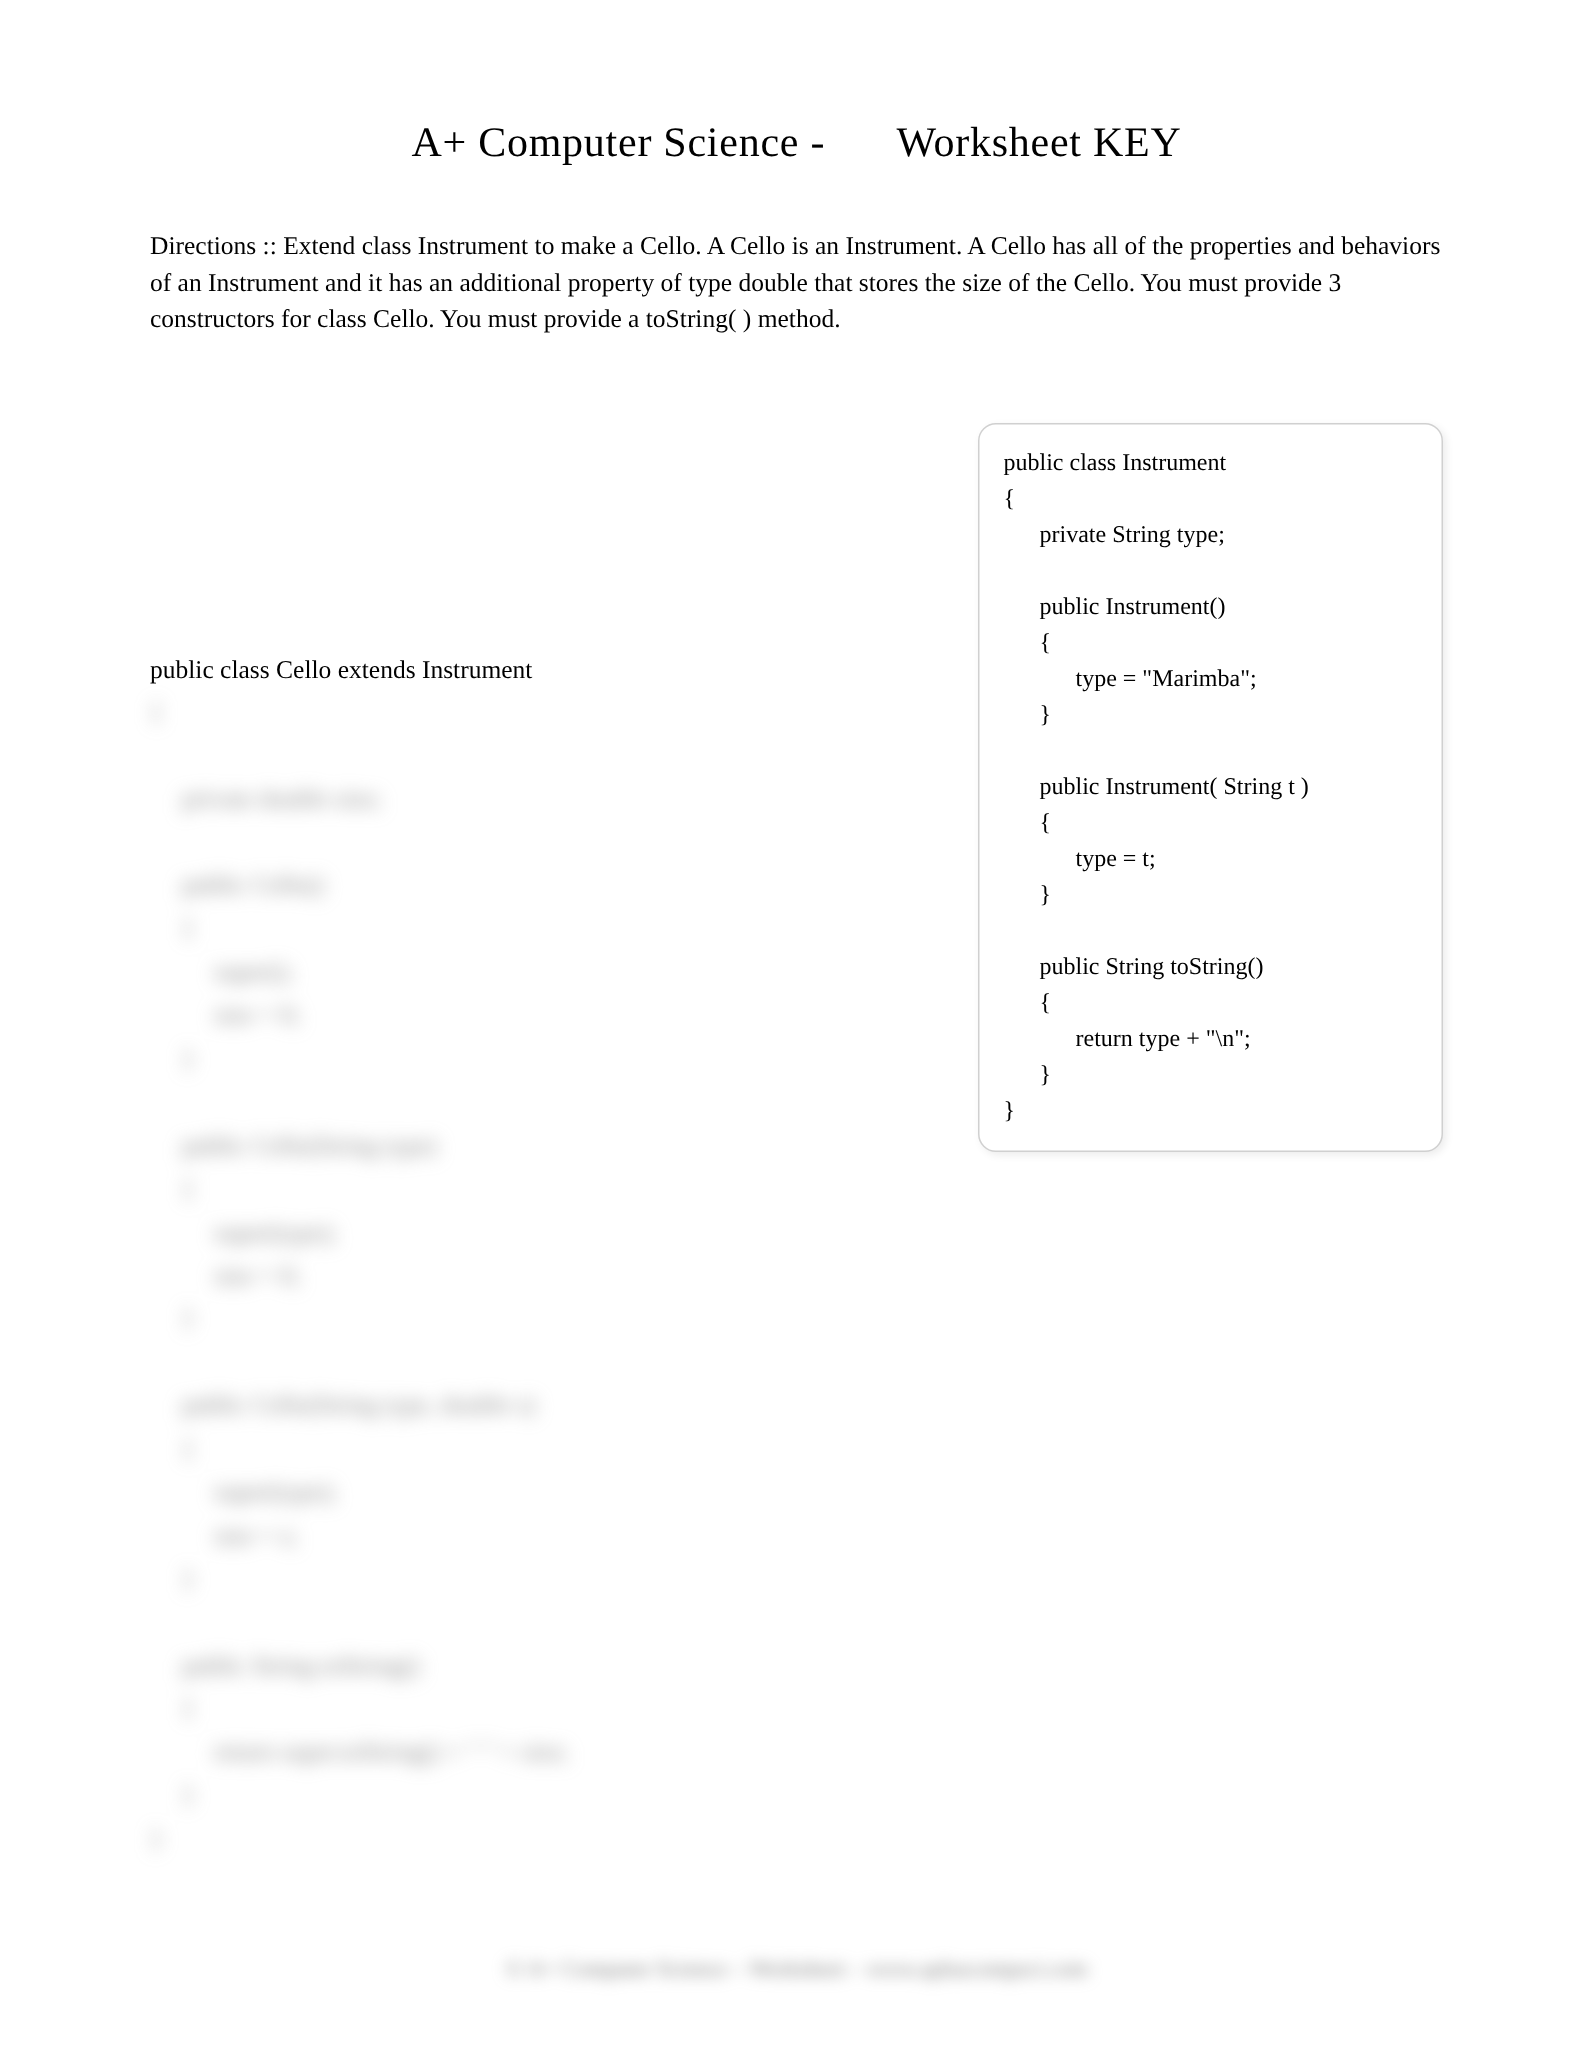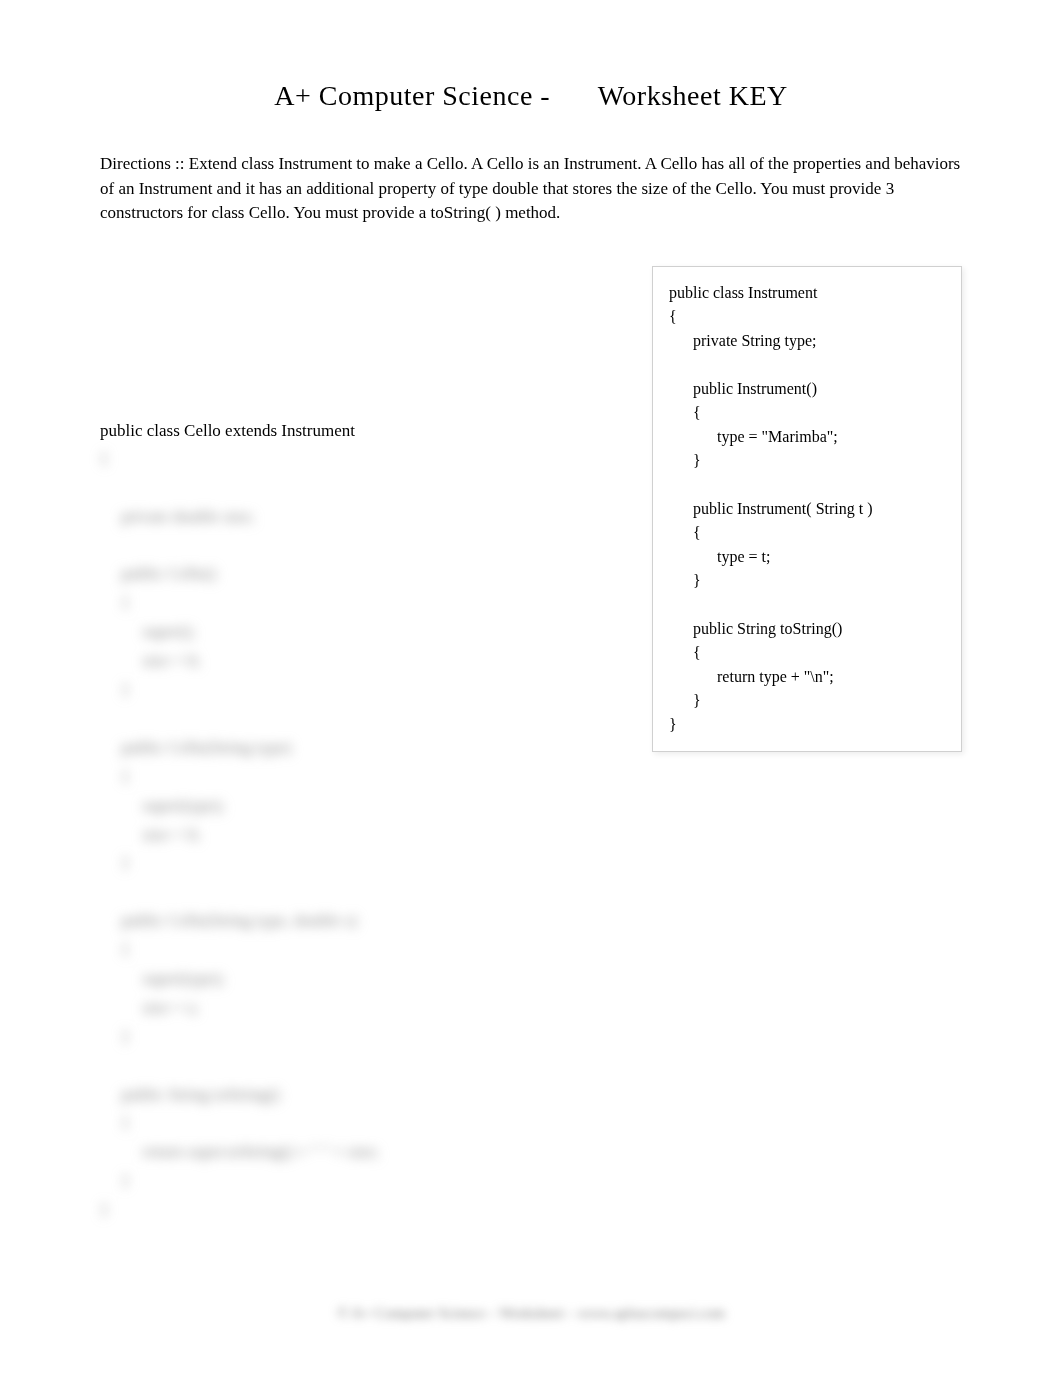--- a/index.html
+++ b/index.html
@@ -32,21 +32,21 @@
   .header-left {
     display: inline-block;
     margin-right: 40px;
   }
   .header-right {
     display: inline-block;
   }
   .directions {
     font-size: 17px;
     line-height: 1.45;
-    margin-bottom: 40px;
+    margin-bottom: 56px;
   }
   .content-row {
     display: flex;
     width: 100%;
     gap: 20px;
   }
   .left-col {
     flex: 1;
     padding-top: 155px;
   }
@@ -61,21 +61,21 @@
   .blurred-block {
     font-size: 17px;
     line-height: 1.7;
     white-space: pre;
     filter: blur(6px);
     color: #888;
     user-select: none;
   }
   .instrument-box {
     border: 1px solid #d0d0d0;
-    border-radius: 0;
+    border-radius: 12px;
     padding: 14px 16px 14px 16px;
     background: #ffffff;
     box-shadow: 2px 2px 6px rgba(0,0,0,0.08);
     font-size: 16px;
     line-height: 1.5;
     white-space: pre;
     font-family: "Times New Roman", Times, serif;
   }
   .footer {
     position: absolute;

